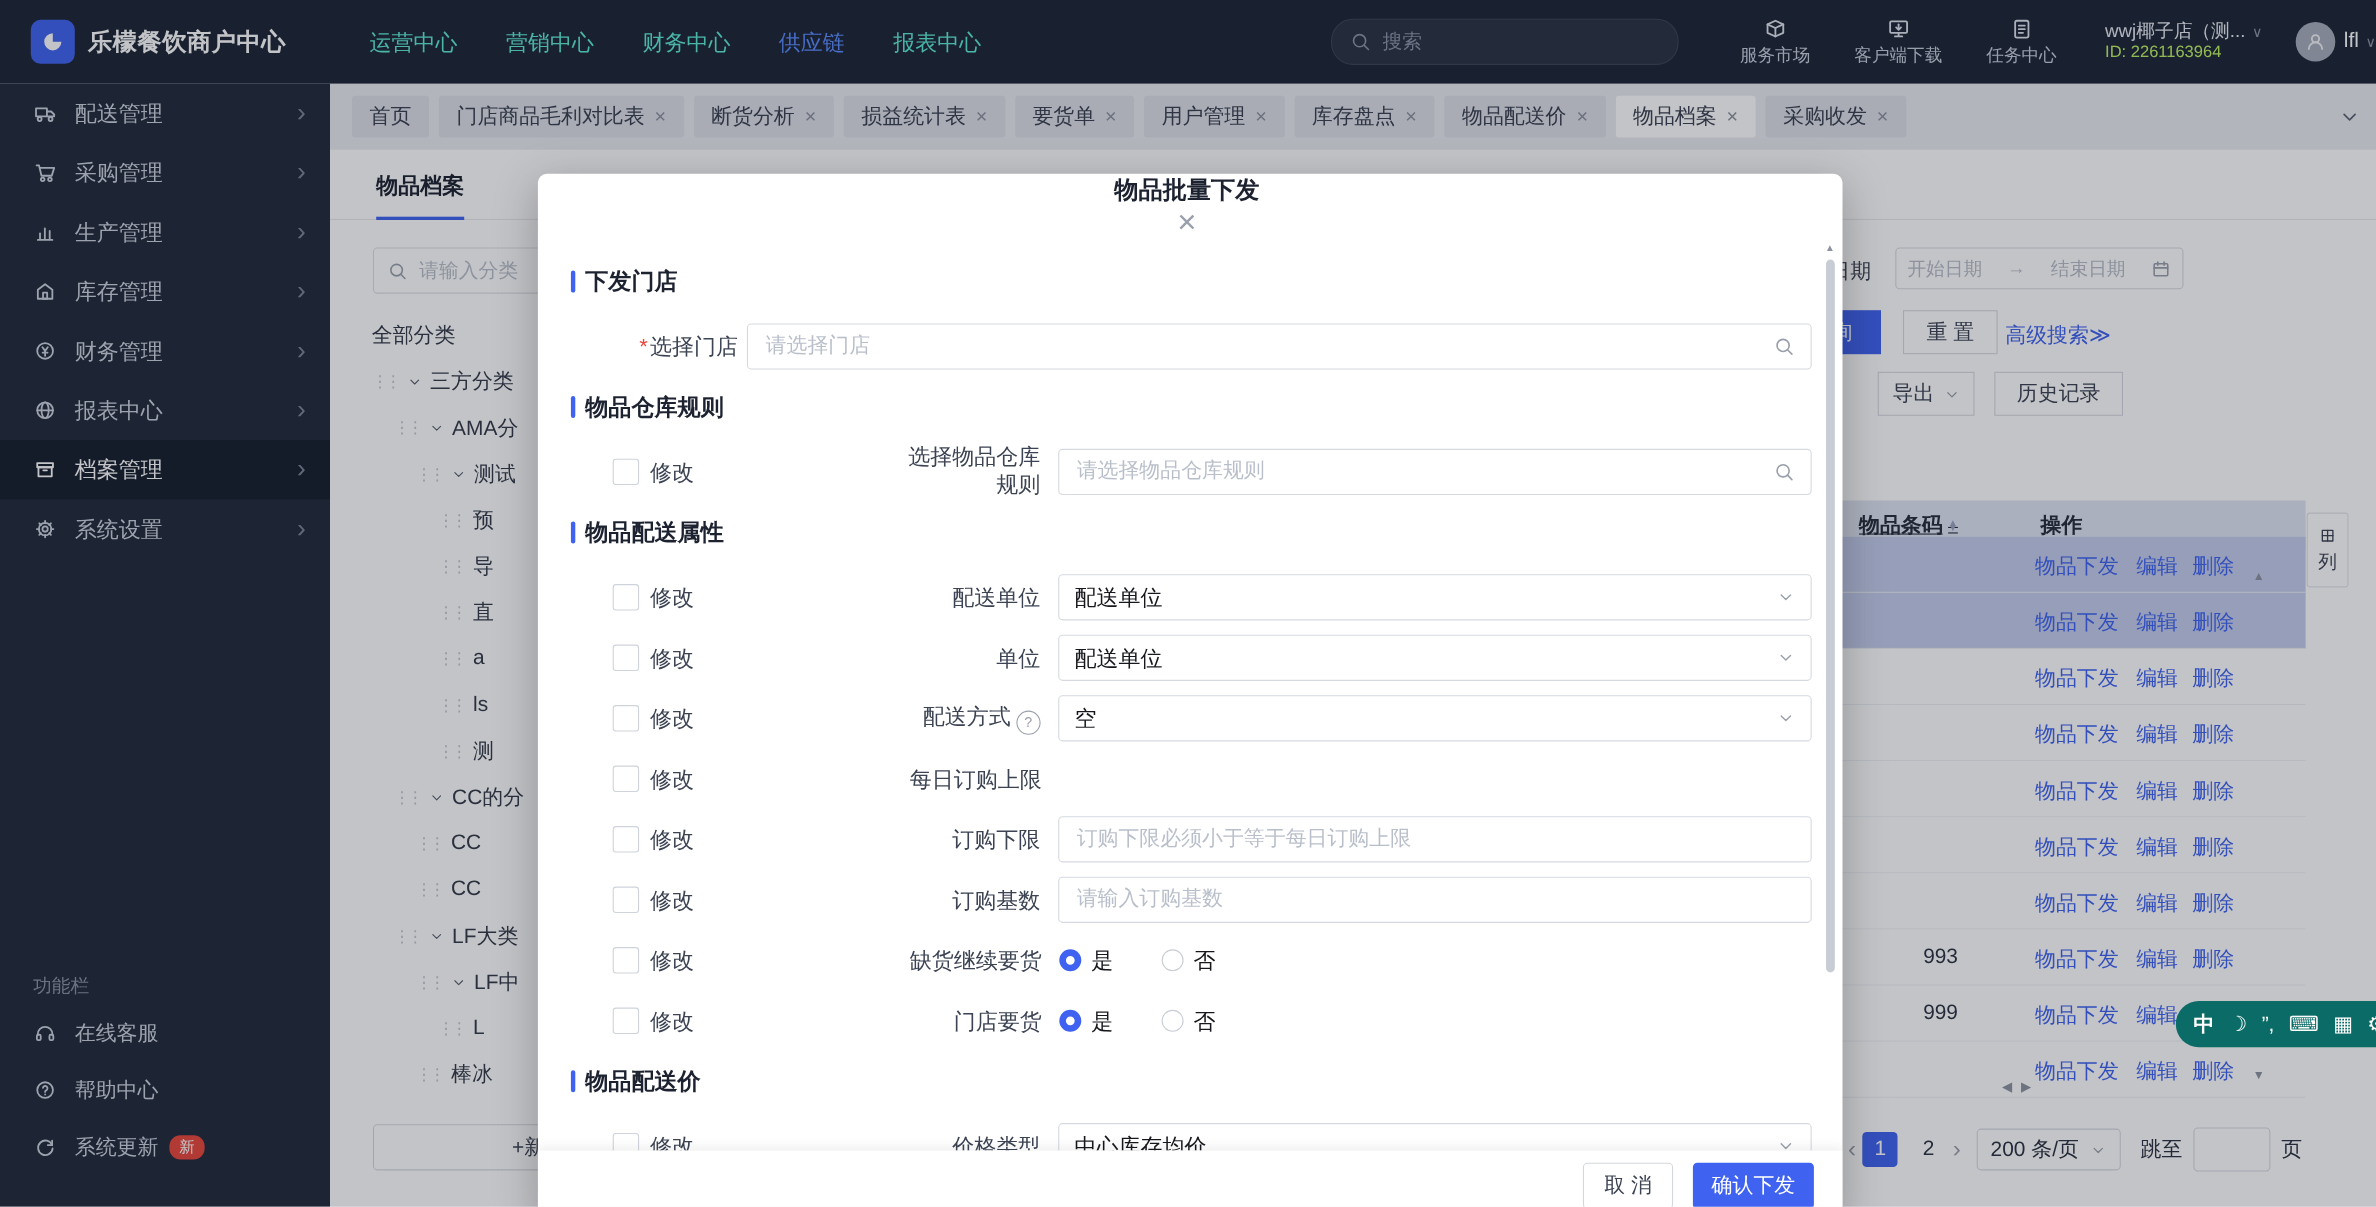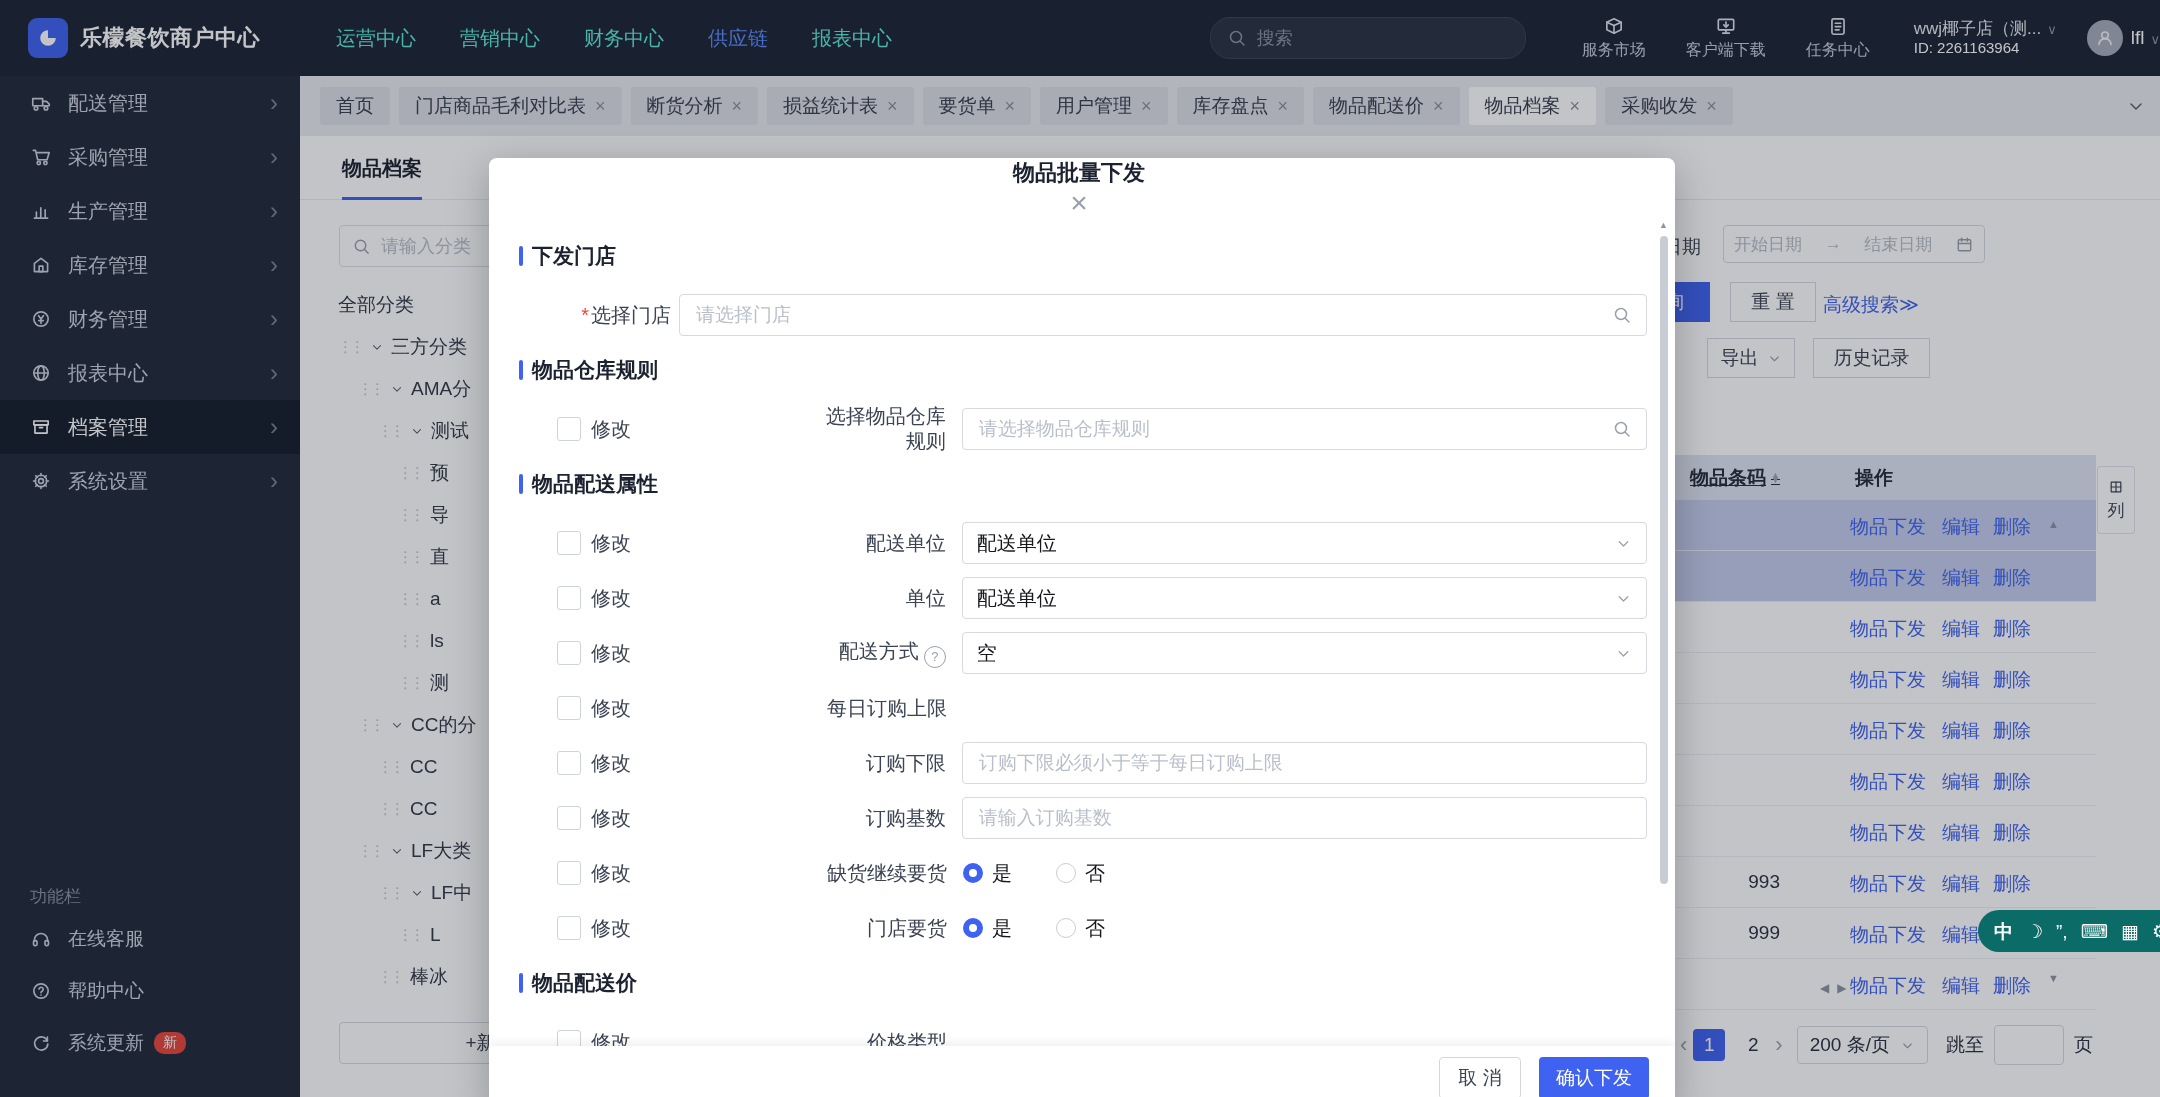--- a/index.html
+++ b/index.html
@@ -14,21 +14,21 @@
   .topnav .tn{color:#5eead4;font-size:20px;cursor:pointer;}
   .topnav .tn.active{color:#5b8cff;}
   .tsearch{margin-left:auto;width:282px;height:40px;border-radius:20px;border:1px solid #3b4557;background:rgba(255,255,255,.06);display:flex;align-items:center;padding:0 16px;color:#8b93a6;}
   .tsearch input{border:0;outline:0;background:transparent;color:#cfd4df;font-size:18px;margin-left:8px;width:200px;font-family:inherit;}
   .tsearch input::placeholder{color:#8b93a6;}
   .ttools{display:flex;gap:40px;margin-left:56px;}
   .ttool{display:flex;flex-direction:column;align-items:center;color:#dfe3ec;cursor:pointer;}
   .ttool span{font-size:16px;margin-top:3px;color:#c7cdda;}
   .tuser{margin-left:44px;line-height:1.25;}
   .tuser .nm{color:#e8ebf2;font-size:17px;}
-  .tuser .id{color:#ffffff;font-size:15px;}
+  .tuser .id{color:#bef264;font-size:15px;}
   .chev{color:#8b93a6;font-size:13px;margin-left:6px;}
   .avatar{width:36px;height:36px;border-radius:50%;background:#a7adbb;margin-left:30px;display:flex;align-items:center;justify-content:center;color:#f2f3f6;}
   .acct{color:#fff;font-size:19px;margin-left:8px;}
   
   .sidebar{position:absolute;left:0;top:76px;width:300px;bottom:0;background:#222b3c;z-index:9;}
   .sitem{height:54px;display:flex;align-items:center;padding:0 22px 0 30px;color:#cdd3de;font-size:20px;cursor:pointer;}
   .sitem .lb{margin-left:16px;}
   .sitem .arr{margin-left:auto;color:#7d8596;font-size:24px;line-height:1;}
   .sitem.active{background:#161e2d;color:#fff;}
   .sfoot-title{color:#8a92a3;font-size:17px;padding:0 0 0 30px;margin-top:26px;height:34px;display:flex;align-items:center;}
@@ -58,21 +58,21 @@
   .datebox{position:absolute;left:1423px;top:89px;width:262px;height:38px;border:1px solid #d6d9e2;border-radius:4px;display:flex;align-items:center;justify-content:space-between;padding:0 10px;box-sizing:border-box;color:#b7bcc8;font-size:17px;}
   .btn{position:absolute;height:40px;border-radius:0;display:flex;align-items:center;justify-content:center;font-size:19px;cursor:pointer;box-sizing:border-box;}
   .btn.blue{background:#3f63f0;color:#fff;}
   .btn.white{background:#fff;border:1px solid #d6d9e2;color:#3c4353;}
   .linkblue{color:#3f63f0;cursor:pointer;}
   .tblhead{position:absolute;left:1150px;top:319px;width:646px;height:45px;background:#dfe5f3;}
   .tblhead .hc{position:absolute;top:0;height:45px;display:flex;align-items:center;font-size:19px;color:#262c3a;font-weight:bold;}
   .carets{display:inline-flex;flex-direction:column;margin-left:5px;line-height:.55;}
   .carets i{font-style:normal;font-size:9px;color:#9aa4c0;}
   .coltool{position:absolute;left:1797px;top:330px;width:36px;height:66px;background:#fff;border:1px solid #e2e5ec;border-radius:3px;display:flex;flex-direction:column;align-items:center;justify-content:center;gap:4px;font-size:17px;color:#3c4353;cursor:pointer;}
-  .rows{position:absolute;left:1150px;top:364px;width:646px;}
+  .rows{position:absolute;left:1150px;top:352px;width:646px;}
   .trow{height:50px;border-bottom:1px solid #edf0f5;position:relative;background:#fff;}
   .trow.sel{background:#c3cdec;}
   .trow .bc{position:absolute;right:316px;top:0;height:50px;display:flex;align-items:center;font-size:19px;color:#2b3242;}
   .trow .a1{position:absolute;left:400px;top:14px;font-size:19px;}
   .trow .a2{position:absolute;left:492px;top:14px;font-size:19px;}
   .trow .a3{position:absolute;left:543px;top:14px;font-size:19px;}
   .miniscroll{position:absolute;left:1748px;font-size:11px;color:#8d93a0;}
   .hscroll{position:absolute;left:1520px;top:845px;font-size:12px;color:#8d93a0;letter-spacing:8px;}
   .pgn{position:absolute;top:890px;height:38px;display:flex;align-items:center;font-size:19px;color:#2b3242;}
   .pgsq{width:32px;height:32px;border-radius:4px;display:flex;align-items:center;justify-content:center;margin:0 6px;cursor:pointer;}
@@ -774,20 +774,26 @@
     <div class="m-sec">
         <span class="bar"></span>
         <span class="tt">物品配送价</span>
       </div>
     <div class="m-row first">
       <div class="mod">
           <span class="cb"></span>
           <span class="modlb">修改</span>
         </div>
       <div class="lbl">价格类型</div>
+      <div class="ctrl">
+          <span class="val">中心库存均价</span>
+          <span class="icr"><svg class="ic" width="17" height="17">
+              <use href="#i-chevdown"></use>
+            </svg></span>
+        </div>
     </div>
 
   </div>
   <div class="mscroll">
       <span class="mup">▲</span>
       <span class="mthumb"></span>
     </div>
   <div class="mfoot">
     <div class="mbtn cancel">取 消</div>
     <div class="mbtn ok">确认下发</div>

